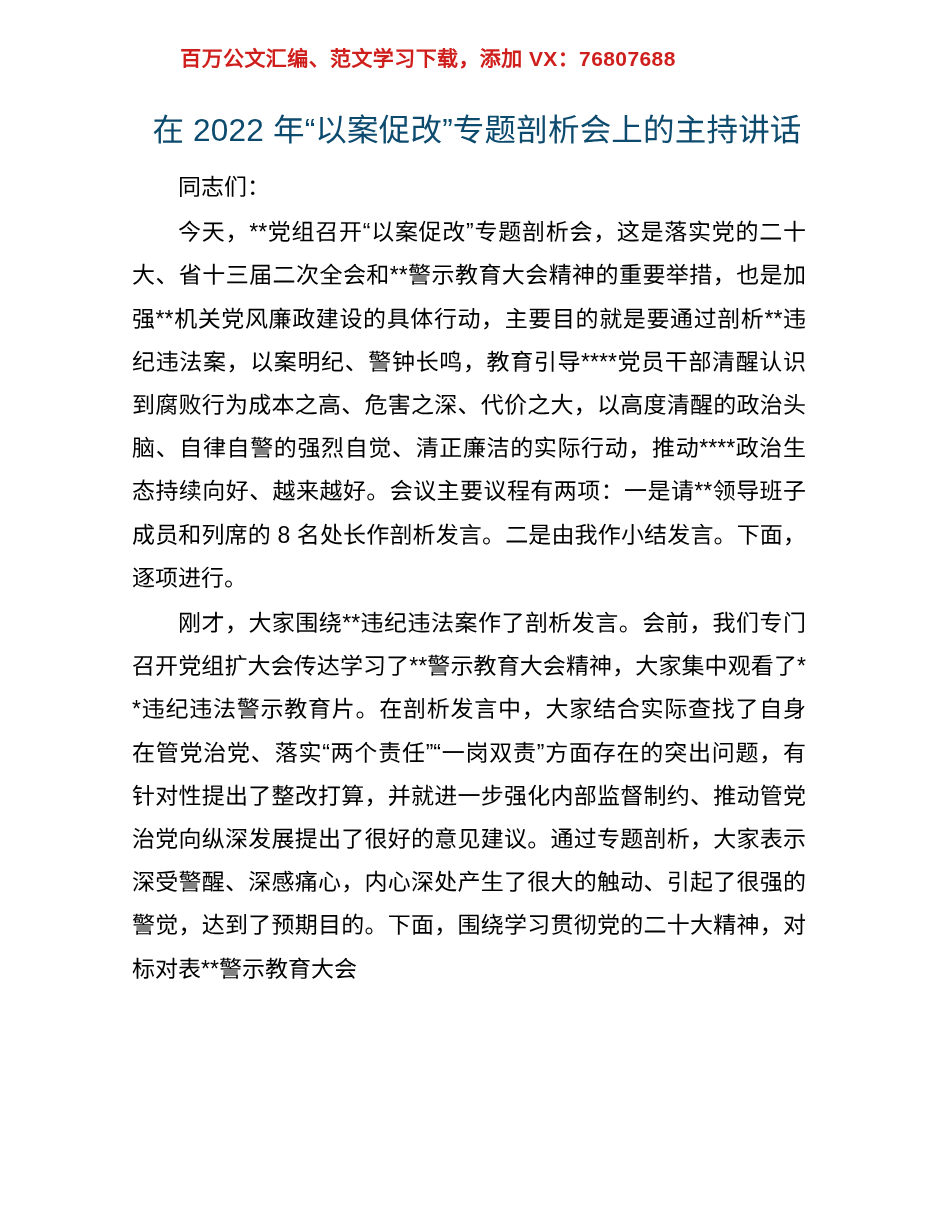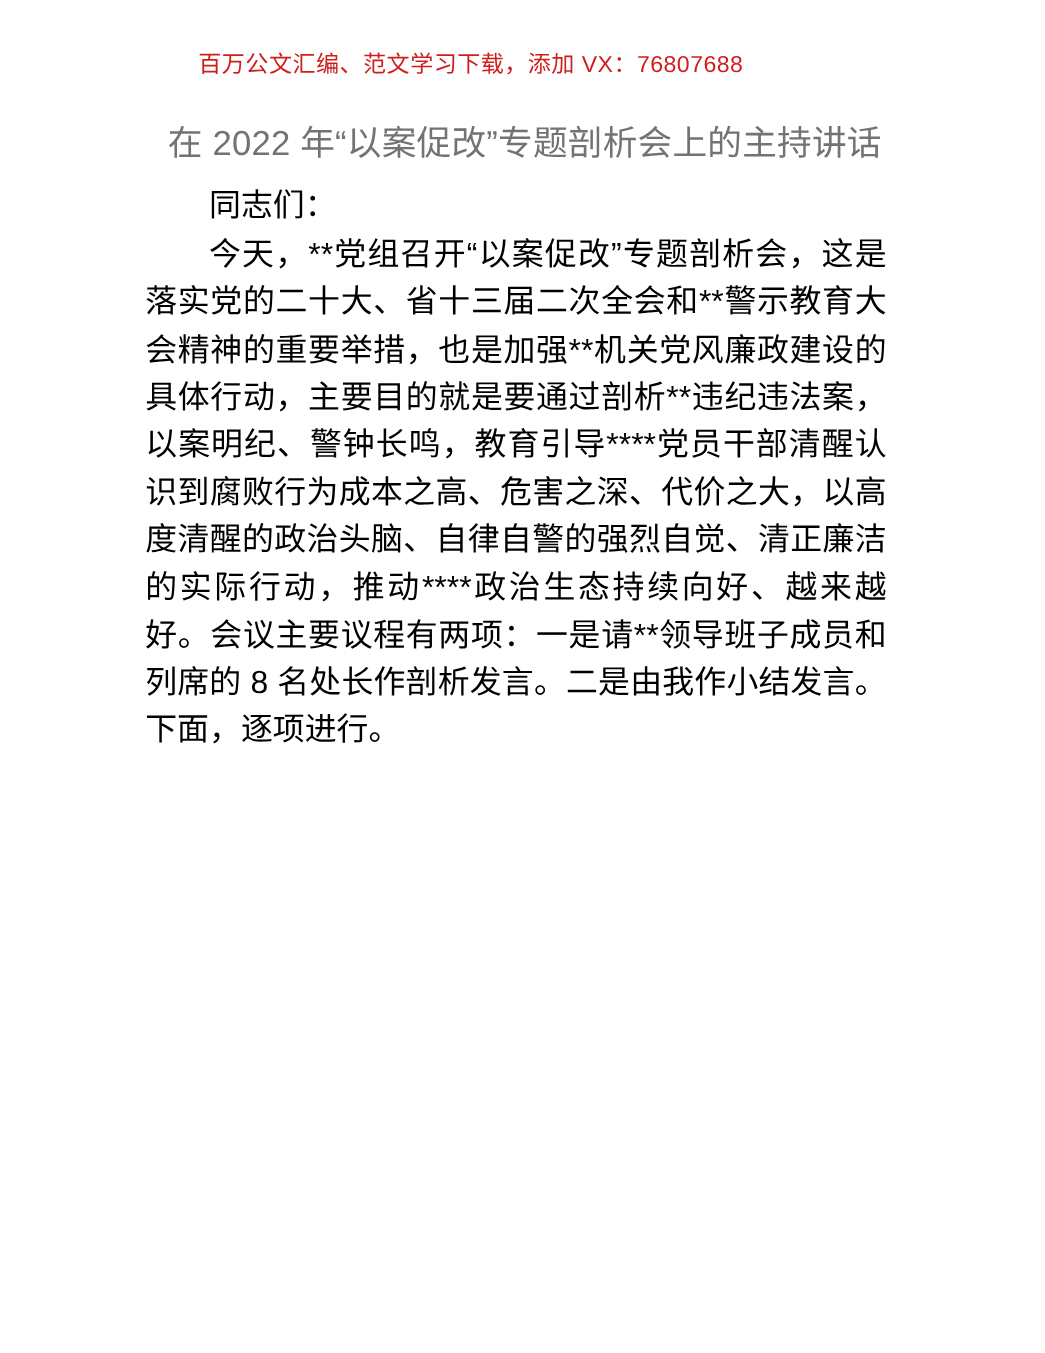--- a/index.html
+++ b/index.html
@@ -23,46 +23,46 @@
 
   
   .promo-header {
     position: absolute;
     top: 44px;
     left: 0;
     width: 856px;
     text-align: center;
     color: #cf1f1c;
     font-size: 21px;
-    font-weight: 400;
+    font-weight: 700;
     letter-spacing: 0.4px;
     line-height: 30px;
     white-space: nowrap;
   }
 
   
   .doc {
     position: absolute;
     left: 132px;
     top: 106px;
     width: 690px;
   }
 
   .doc-title {
     font-size: 31.5px;
     font-weight: 400;
     line-height: 48px;
     text-align: center;
-    color: #737373;
+    color: #0c4a6e;
     margin: 0 0 12px 0;
     letter-spacing: 0.2px;
   }
 
   .para {
-    font-size: 29px;
+    font-size: 23px;
     line-height: 43.2px;
     color: #000000;
     margin: 0 16px 2px 0;
     text-align: justify;
     text-justify: inter-ideograph;
     text-indent: 2em;
     letter-spacing: 0px;
     word-break: break-all;
   }
 
@@ -76,16 +76,17 @@
   <div class="promo-header">百万公文汇编、范文学习下载，添加 VX：76807688</div>
 
   <div class="doc">
 
     <h1 class="doc-title">在 2022 年“以案促改”专题剖析会上的主持讲话</h1>
 
     <p class="para">同志们：</p>
 
     <p class="para">今天，**党组召开“以案促改”专题剖析会，这是落实党的二十大、省十三届二次全会和**警示教育大会精神的重要举措，也是加强**机关党风廉政建设的具体行动，主要目的就是要通过剖析**违纪违法案，以案明纪、警钟长鸣，教育引导****党员干部清醒认识到腐败行为成本之高、危害之深、代价之大，以高度清醒的政治头脑、自律自警的强烈自觉、清正廉洁的实际行动，推动****政治生态持续向好、越来越好。会议主要议程有两项：一是请**领导班子成员和列席的 8 名处长作剖析发言。二是由我作小结发言。下面，逐项进行。</p>
 
+    <p class="para">刚才，大家围绕**违纪违法案作了剖析发言。会前，我们专门召开党组扩大会传达学习了**警示教育大会精神，大家集中观看了**违纪违法警示教育片。在剖析发言中，大家结合实际查找了自身在管党治党、落实“两个责任”“一岗双责”方面存在的突出问题，有针对性提出了整改打算，并就进一步强化内部监督制约、推动管党治党向纵深发展提出了很好的意见建议。通过专题剖析，大家表示深受警醒、深感痛心，内心深处产生了很大的触动、引起了很强的警觉，达到了预期目的。下面，围绕学习贯彻党的二十大精神，对标对表**警示教育大会</p>
 
   </div>
 
 </div>
 
 </body></html>

